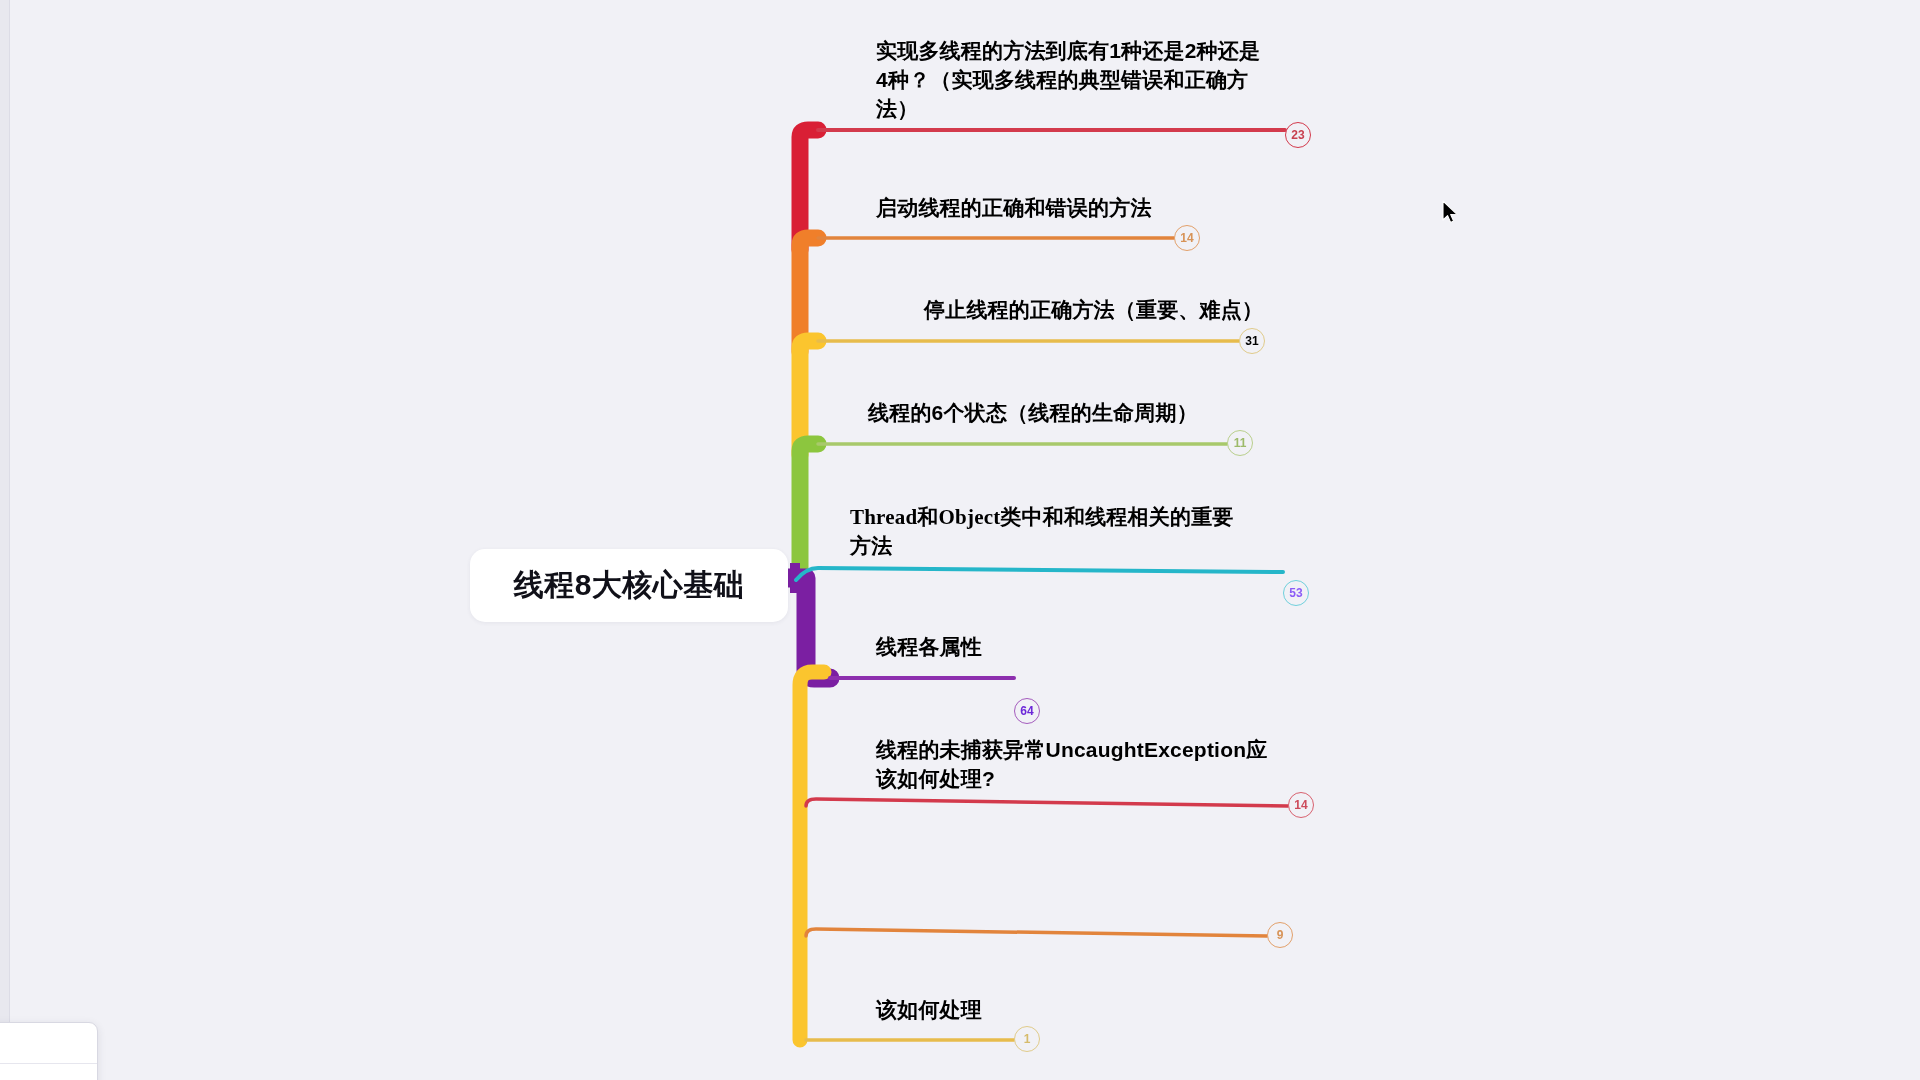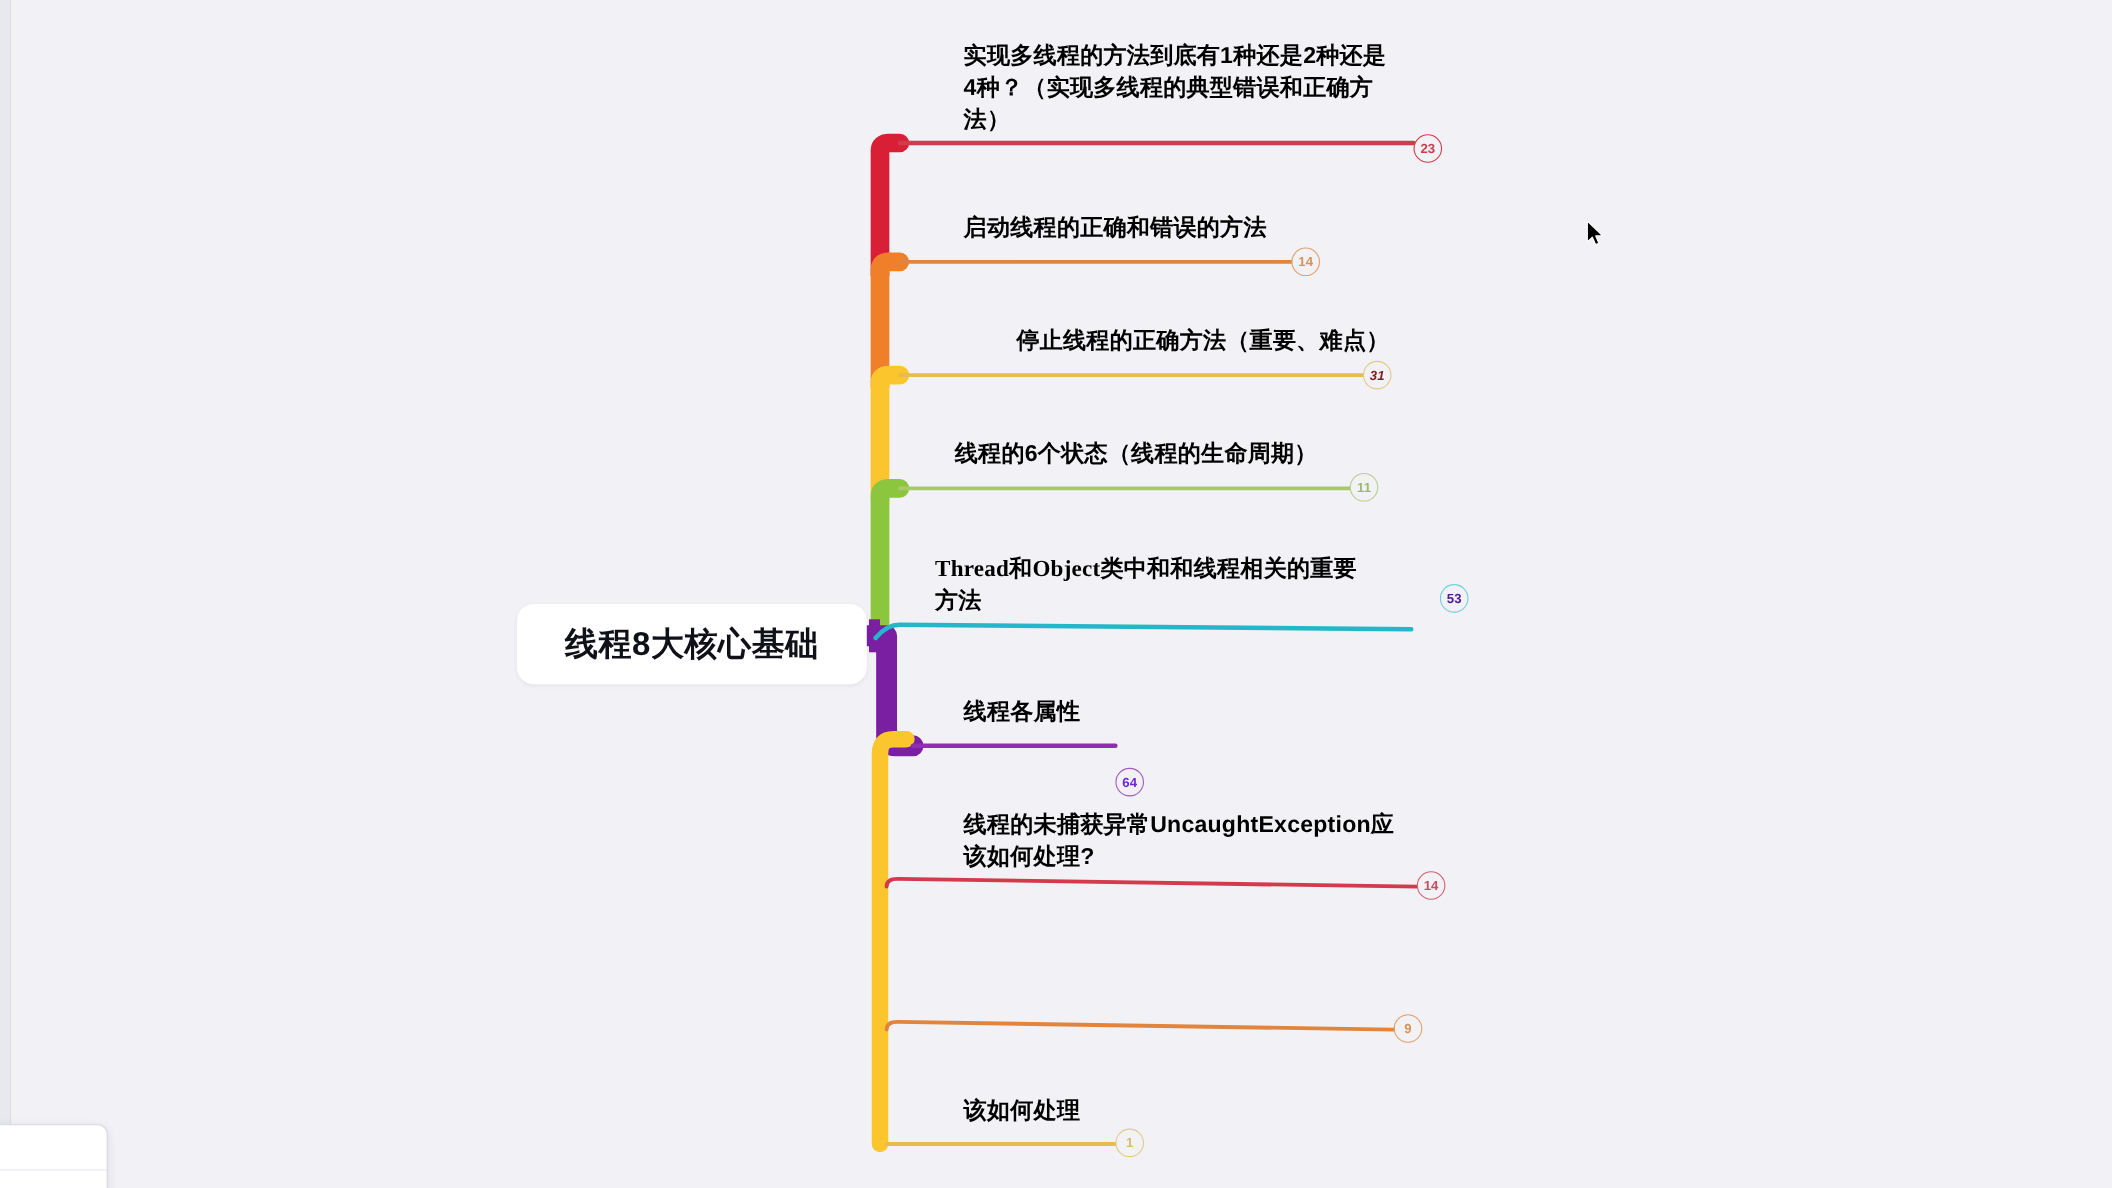--- a/index.html
+++ b/index.html
@@ -170,37 +170,37 @@
 
   <div class="topic" style="left:876px; top:194px; width:400px;">启动线程的正确和错误的方法</div>
 
   <div class="topic" style="left:876px; top:296px; width:420px;margin-left:48px;">停止线程的正确方法（重要、难点）</div>
 
   <div class="topic" style="left:868px; top:399px; width:420px;">线程的6个状态（线程的生命周期）</div>
 
   <div class="topic" style="left:850px; top:503px; width:420px;font-family:Liberation Serif, serif;">Thread和Object类中和和线程相关的重要
 方法</div>
 
-  <div class="topic" style="left:876px; top:633px; width:400px;font-family:Liberation Serif, serif;">线程各属性</div>
+  <div class="topic" style="left:876px; top:633px; width:400px;">线程各属性</div>
 
   <div class="topic" style="left:876px; top:736px; width:410px;">线程的未捕获异常UncaughtException应
 该如何处理?</div>
 
 
   <div class="topic" style="left:876px; top:996px; width:400px;">该如何处理</div>
 
   <div class="badge" style="left:1285px; top:122px; border-color:#d33a4c; color:#c8404f;">23</div>
 
   <div class="badge" style="left:1174px; top:225px; border-color:#e2a06a; color:#d79357;">14</div>
 
-  <div class="badge" style="left:1239px; top:328px; border-color:#e0cb8a; color:#7f1d1d;font-style:italic;">31</div>
+  <div class="badge" style="left:1239px; top:328px; border-color:#e0cb8a; color:#000000;">31</div>
 
   <div class="badge" style="left:1227px; top:430px; border-color:#b9cf8c; color:#9dba6a;">11</div>
 
-  <div class="badge" style="left:1283px; top:531px; border-color:#6fd0dc; color:#4c1d95;margin-left:26px;">53</div>
+  <div class="badge" style="left:1283px; top:580px; border-color:#6fd0dc; color:#8b5cf6;">53</div>
 
   <div class="badge" style="left:1014px; top:698px; border-color:#a45cbd; color:#6d28d9;">64</div>
 
   <div class="badge" style="left:1288px; top:792px; border-color:#d8616f; color:#cc4b5b;">14</div>
 
   <div class="badge" style="left:1267px; top:922px; border-color:#e2a06a; color:#d79357;">9</div>
 
   <div class="badge" style="left:1014px; top:1026px; border-color:#e0cb8a; color:#d6bb6b;">1</div>
 
   <div id="bottom-panel">

